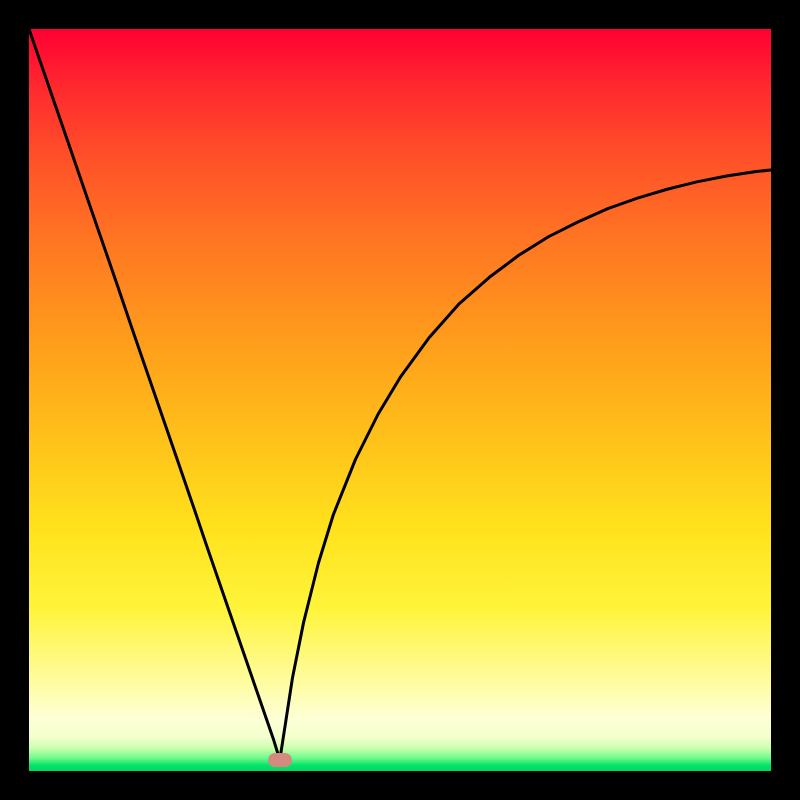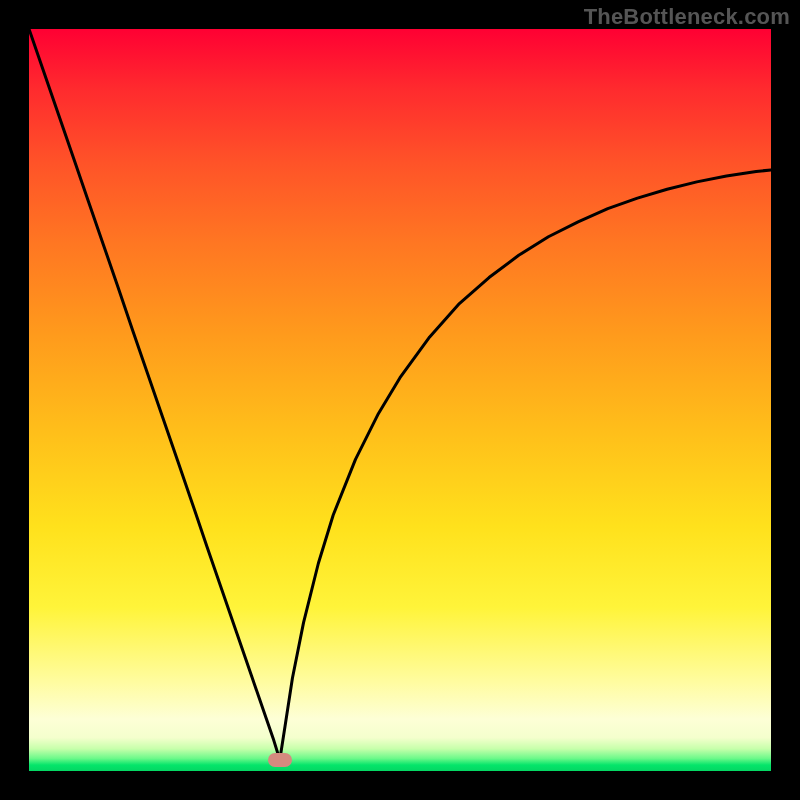--- a/index.html
+++ b/index.html
@@ -61,21 +61,20 @@
     height: 14px;
     border-radius: 7px / 7px;
     background: #d58a7f;
     transform: translate(-50%, -50%);
   }
 </style>
 </head>
 <body>
 
 <div class="frame">
-  <div class="watermark">TheBottleneck.com</div>
   <div class="plot">
     <div class="gradient-bg"></div>
     <svg class="curve" viewBox="0 0 742 742" preserveAspectRatio="none">
       <path id="left-path" fill="none" stroke="#000" stroke-width="3" stroke-linecap="round" stroke-linejoin="round" d="M0.00 0.00 L14.84 43.04 L29.68 86.07 L44.52 129.11 L59.36 172.14 L74.20 215.18 L89.04 258.22 L103.88 301.99 L118.72 345.03 L133.56 388.07 L148.40 431.10 L163.24 474.14 L178.08 517.92 L192.92 560.95 L207.76 603.99 L222.60 647.02 L230.02 668.54 L237.44 690.06 L244.86 711.58 L250.80 730.87"></path>
       <path id="right-path" fill="none" stroke="#000" stroke-width="3" stroke-linecap="round" stroke-linejoin="round" d="M250.80 730.87 L255.99 697.48 L263.41 649.25 L274.54 593.60 L289.38 534.24 L304.22 486.01 L326.48 430.36 L348.74 385.84 L371.00 348.74 L400.68 307.93 L430.36 274.54 L460.04 248.57 L489.72 226.31 L519.40 207.76 L549.08 192.92 L578.76 179.56 L608.44 169.18 L638.12 160.27 L667.80 152.85 L697.48 146.92 L727.16 142.46 L742.00 140.98"></path>
     </svg>
     <div id="cusp" class="cusp-marker" style="left: 250.796px; top: 730.87px; background: rgb(213, 138, 127);"></div>
   </div>
 </div>
 

